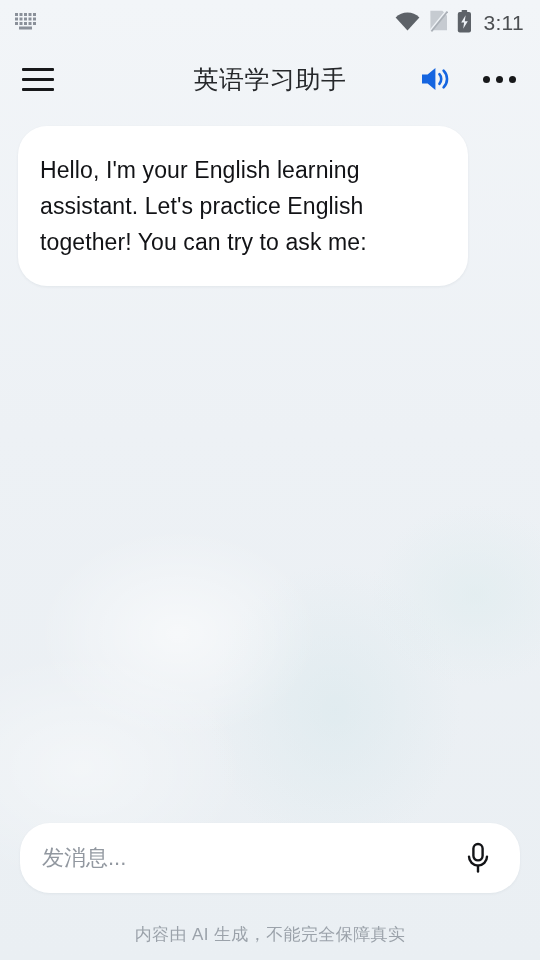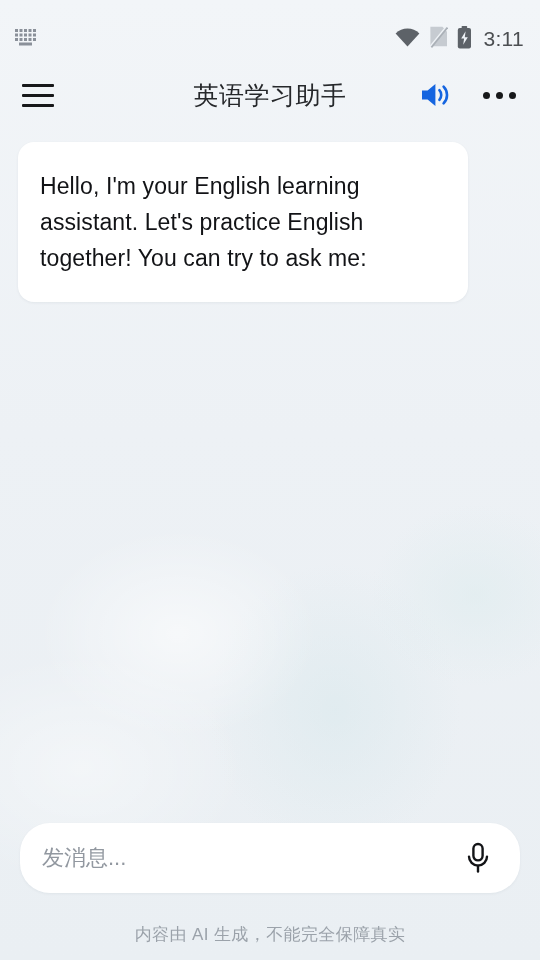--- a/index.html
+++ b/index.html
@@ -39,21 +39,20 @@
   }
 
   
   #status-bar {
     height: 46px;
     flex: 0 0 46px;
     display: flex;
     align-items: center;
     justify-content: space-between;
     padding: 0 16px 0 14px;
-    margin-top: 16px;
   }
   #status-bar-left { display: flex; align-items: center; }
   #status-bar-right {
     display: flex;
     align-items: center;
     gap: 9px;
   }
   .status-clock {
     font-size: 21px;
     color: #4c4f52;
@@ -113,21 +112,21 @@
 
   
   #conversation {
     flex: 1 1 auto;
     padding: 14px 18px 0 18px;
     overflow: hidden;
   }
 
   .message-card {
     background: #ffffff;
-    border-radius: 16px;
+    border-radius: 29px;
     padding: 26px 8px 26px 22px;
     box-shadow: 0 1px 3px rgba(18,34,52,0.06);
     max-width: 450px;
   }
 
   .message-intro {
     font-size: 23px;
     line-height: 36px;
     color: #121316;
     letter-spacing: 0.1px;

